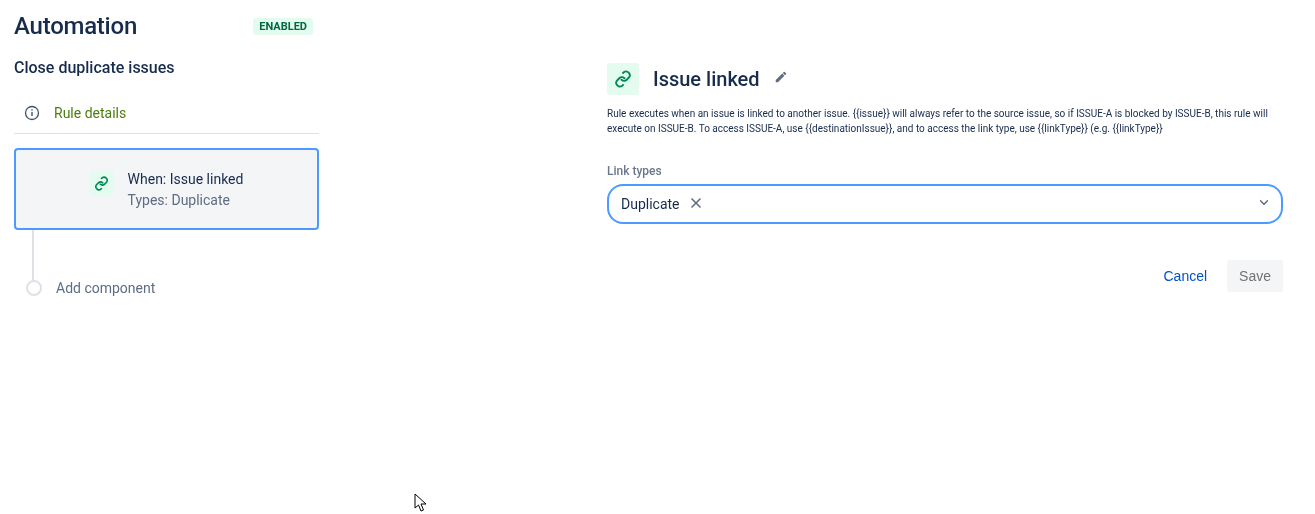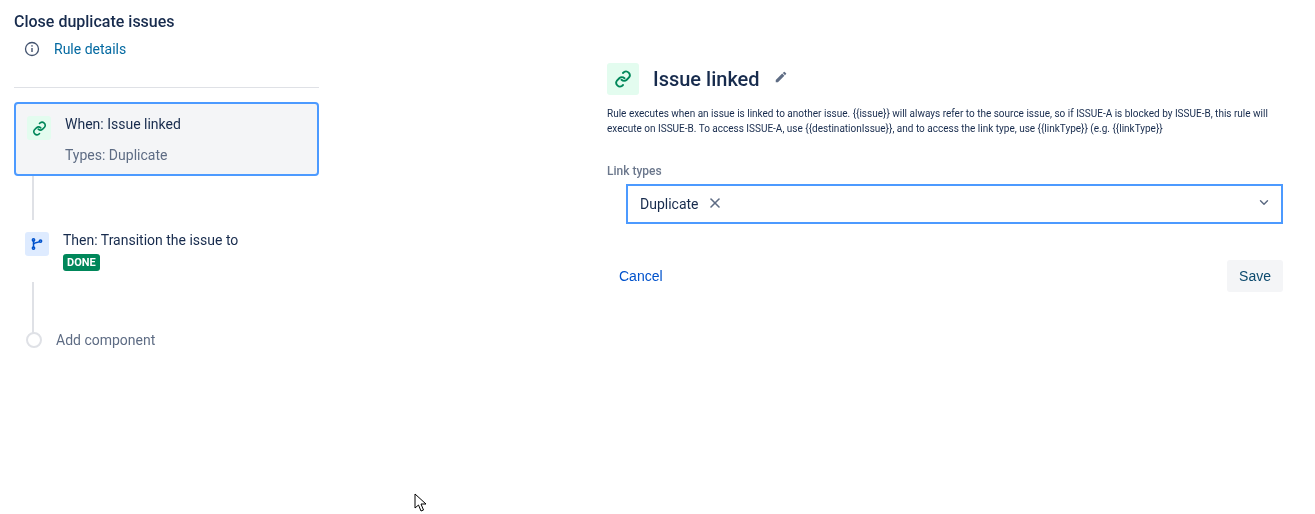--- a/index.html
+++ b/index.html
@@ -45,26 +45,26 @@
     margin-left: auto;
     margin-right: 6px;
   }
   .subheading {
     font-size: 16px;
     font-weight: 500;
     margin-bottom: 10px;
   }
   .nav-item {
     display:flex;
-    align-items:flex-start;
+    align-items:flex-end;
     gap:14px;
     height:34px;
     padding: 0 10px;
     cursor:pointer;
-    color:#0369a1;
+    color:#4d7c0f;
   }
   .nav-item .icon { width:16px; color:#42526E; display:flex; align-items:center; justify-content:center;}
   .divider {
     height:1px;
     background:#DFE1E6;
     margin: 12px 0 14px 0;
   }
   .step-rail {
     position: relative;
     padding-left: 0;
@@ -76,45 +76,46 @@
     bottom:20px;
     width:2px;
     background:#DFE1E6;
     z-index:0;
   }
   .step {
     position:relative;
     display:flex;
     align-items:flex-start;
     gap:14px;
-    padding: 11px 11px;
+    padding: 20px 11px;
     border-radius:4px;
     margin-bottom: 44px;
     z-index:1;
     background:#fff;
     cursor:pointer;
+    justify-content:center;
   }
   .step.selected {
     border:2px solid #4C9AFF;
     background:#F4F5F7;
     margin-left:0;
   }
   .step-icon {
     width:24px; height:24px;
     border-radius:3px;
     display:flex; align-items:center; justify-content:center;
     flex-shrink:0;
     font-size:13px;
     margin-top:1px;
   }
   .step-icon.trigger { background:#E3FCEF; color:#00875A;}
   .step-icon.cond { background:#FFF0B3; color:#FF8B00;}
   .step-icon.action { background:#DEEBFF; color:#0052CC;}
   .step-title { font-size:14px; color:#172B4D; line-height:1.4;}
-  .step-sub {font-size:14px; color:#5E6C84; margin-top:12px;}
+  .step-sub {font-size:14px; color:#5E6C84; margin-top:2px;}
   .step-body { display:flex; flex-direction:column; }
   .lozenge {
     display:inline-block;
     font-size:11px;
     font-weight:700;
     color:#fff;
     background:#00875A;
     padding:2px 4px;
     border-radius:3px;
     margin-top:4px;
@@ -157,71 +158,74 @@
     margin-bottom:28px;
   }
   .field-label {
     font-size:12px;
     color:#6B778C;
     font-weight:500;
     margin-bottom:6px;
   }
   .select-multi {
     border:2px solid #4C9AFF;
-    border-radius:0;
+    border-radius:16px;
     min-height:40px;
     padding:8px 6px;
     display:flex; align-items:center;
     cursor:text;
     position:relative;
-    margin-left:19px;
   }
   .tag {
     display:inline-flex; align-items:center;
     background:transparent;
     color:#172B4D;
     font-size:14px;
     padding: 2px 2px 2px 6px;
     border-radius:3px;
     gap:6px;
   }
   .tag .x { color:#5E6C84; cursor:pointer; font-size:14px; padding:0 4px;}
   .chevron-down {
     position:absolute; right:10px; top:50%; transform:translateY(-50%);
     color:#5E6C84; font-size:14px; cursor:pointer;
   }
   .button-row {
-    display:flex; justify-content:space-between; gap:8px;
+    display:flex; justify-content:flex-end; gap:8px;
     margin-top:36px;
   }
   .btn {
     height:32px; padding: 0 12px; border-radius:3px;
     font-size:14px; font-weight:500;
     display:inline-flex; align-items:center;
     cursor:pointer;
     border:none;
   }
   .btn-subtle { background:transparent; color:#0052CC;}
-  .btn-disabled { background:#F4F5F7; color:#0c4a6e; cursor:not-allowed;}
+  .btn-disabled { background:#F4F5F7; color:#737373; cursor:not-allowed;}
   .cursor {
     position:absolute;
     left:414px;
     top:493px;
     width:16px; height:20px;
     pointer-events:none;
     z-index:50;
   }
 </style>
 </head>
 <body>
 
 <div class="container">
 
   <div class="left">
 
+    <div class="header">
+      <span class="header-title">Automation</span>
+      <span class="badge-enabled">ENABLED</span>
+    </div>
 
     <div class="subheading">Close duplicate issues</div>
 
     <div class="nav-item">
       <span class="icon">
         <svg width="16" height="16" viewBox="0 0 16 16">
             <circle cx="8" cy="8" r="6.5" fill="none" stroke="currentColor" stroke-width="1.3"></circle>
             <rect x="7.3" y="7" width="1.4" height="4" fill="currentColor"></rect>
             <rect x="7.3" y="4.2" width="1.4" height="1.4" fill="currentColor"></rect>
           </svg>
@@ -241,35 +245,20 @@
               <path d="M14 11a5 5 0 0 0-7 0l-3 3a5 5 0 0 0 7 7l1-1"></path>
             </svg>
         </div>
         <div class="step-body">
           <span class="step-title">When: Issue linked</span>
           <span class="step-sub">Types: Duplicate</span>
         </div>
       </div>
 
 
-      <div class="step" style="margin-bottom:44px;">
-        <div class="step-icon action">
-          <svg width="14" height="14" viewBox="0 0 24 24" fill="none" stroke="currentColor" stroke-width="2.5" stroke-linecap="round" stroke-linejoin="round">
-              <circle cx="6" cy="5" r="2"></circle>
-              <circle cx="6" cy="19" r="2"></circle>
-              <circle cx="18" cy="7" r="2"></circle>
-              <path d="M6 7v10"></path>
-              <path d="M16 8c-3 2-8 1-10 4"></path>
-            </svg>
-        </div>
-        <div class="step-body">
-          <span class="step-title">Then: Transition the issue to</span>
-          <span class="lozenge">DONE</span>
-        </div>
-      </div>
 
       <div class="add-comp">
         <span class="ring"></span>
         <span>Add component</span>
       </div>
 
     </div>
   </div>
 
   <div class="right">

